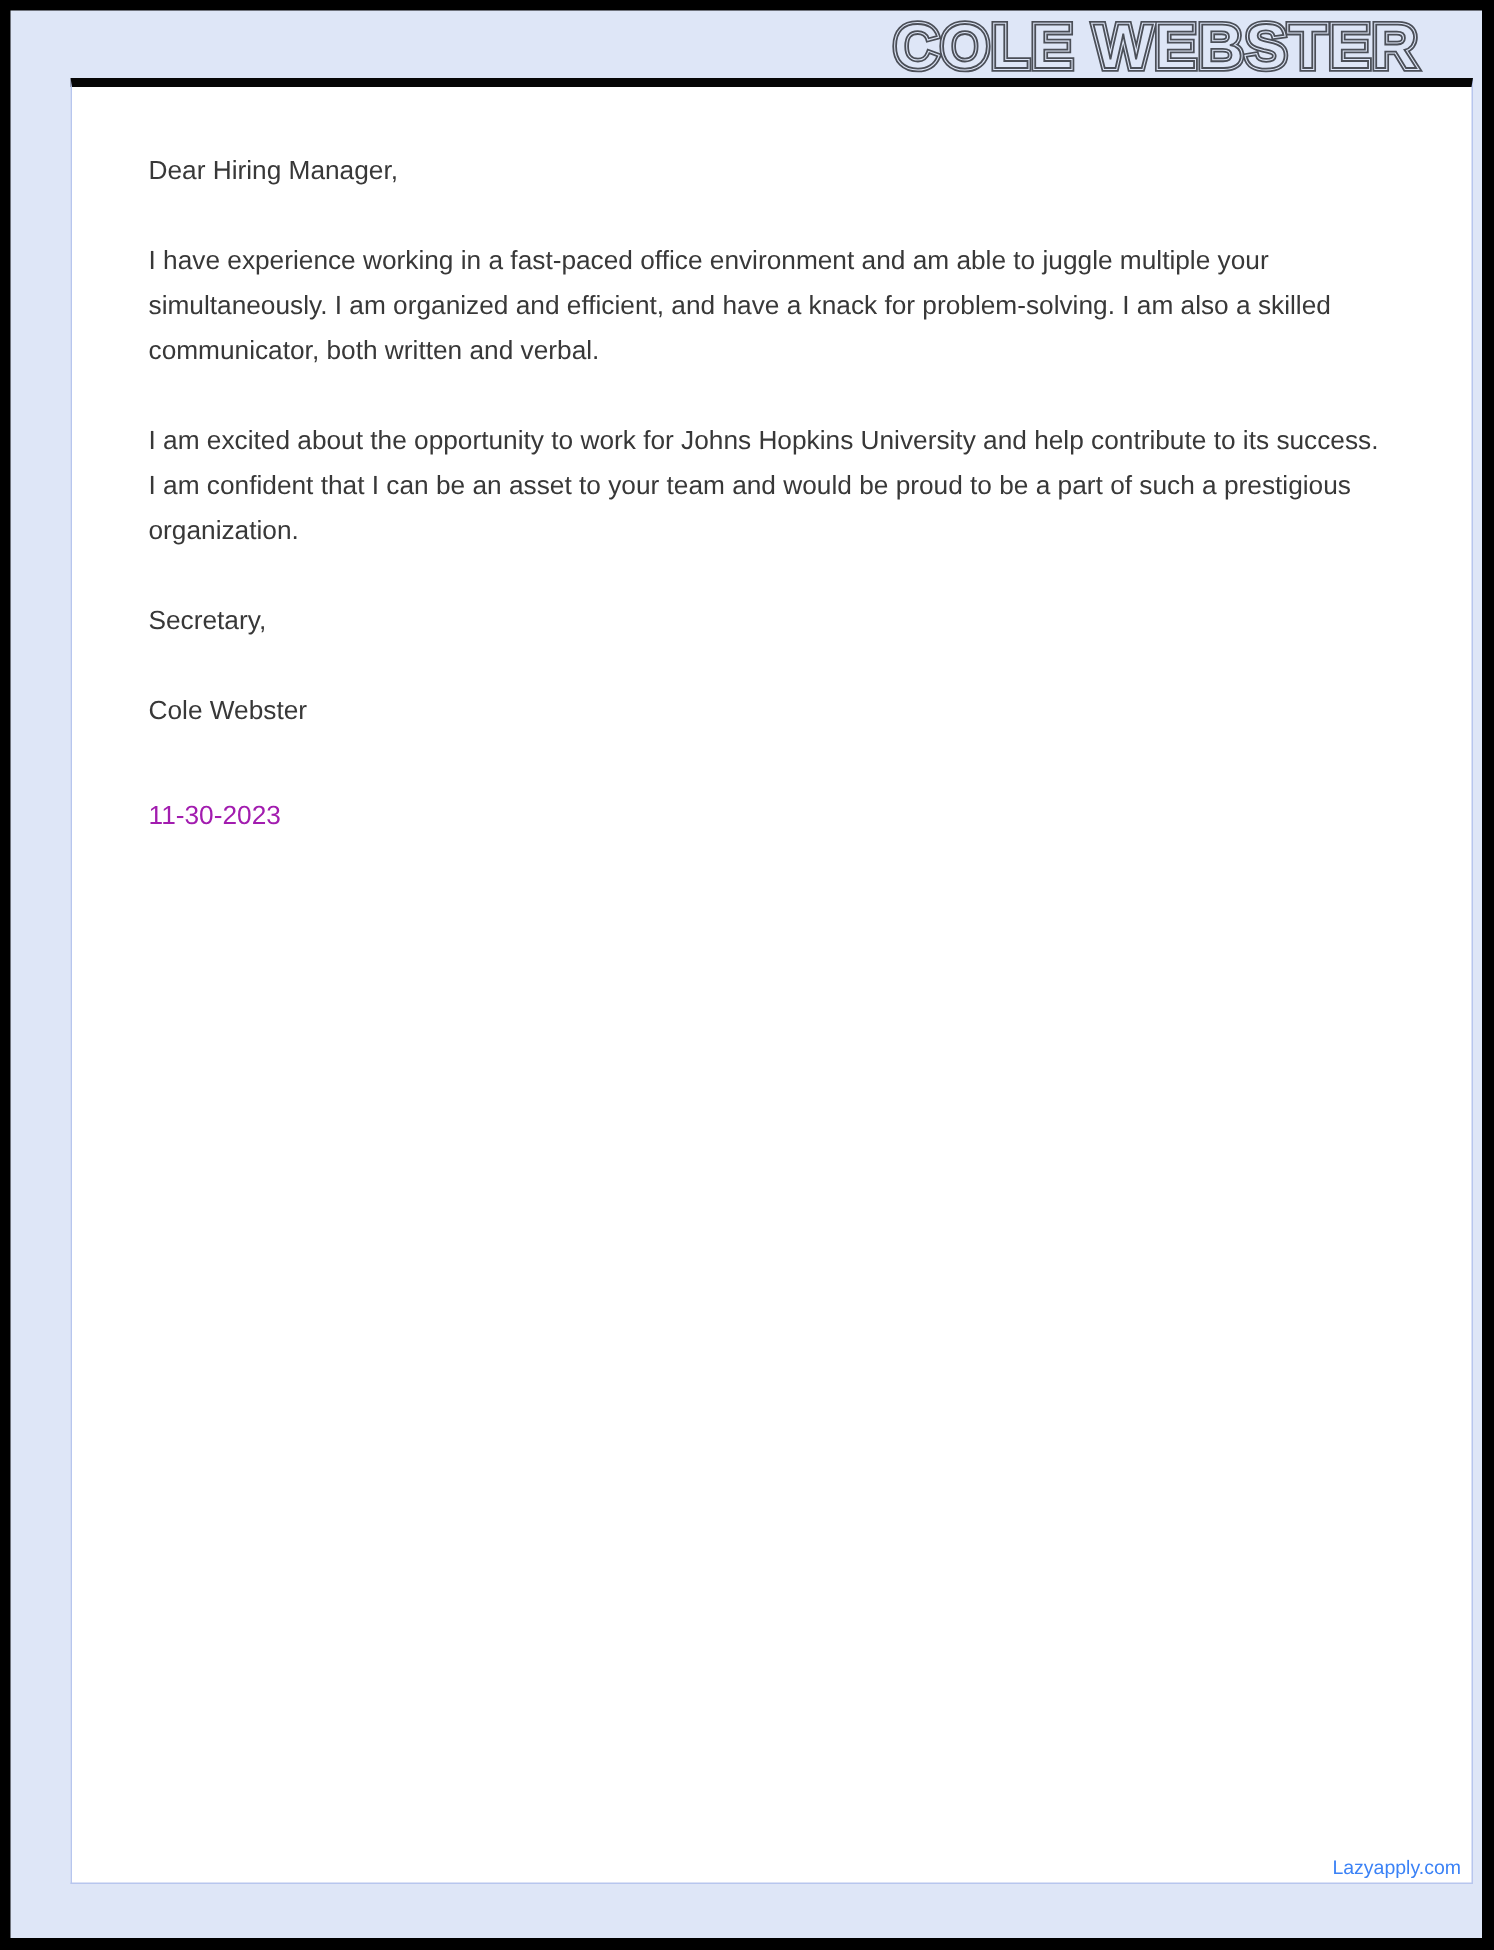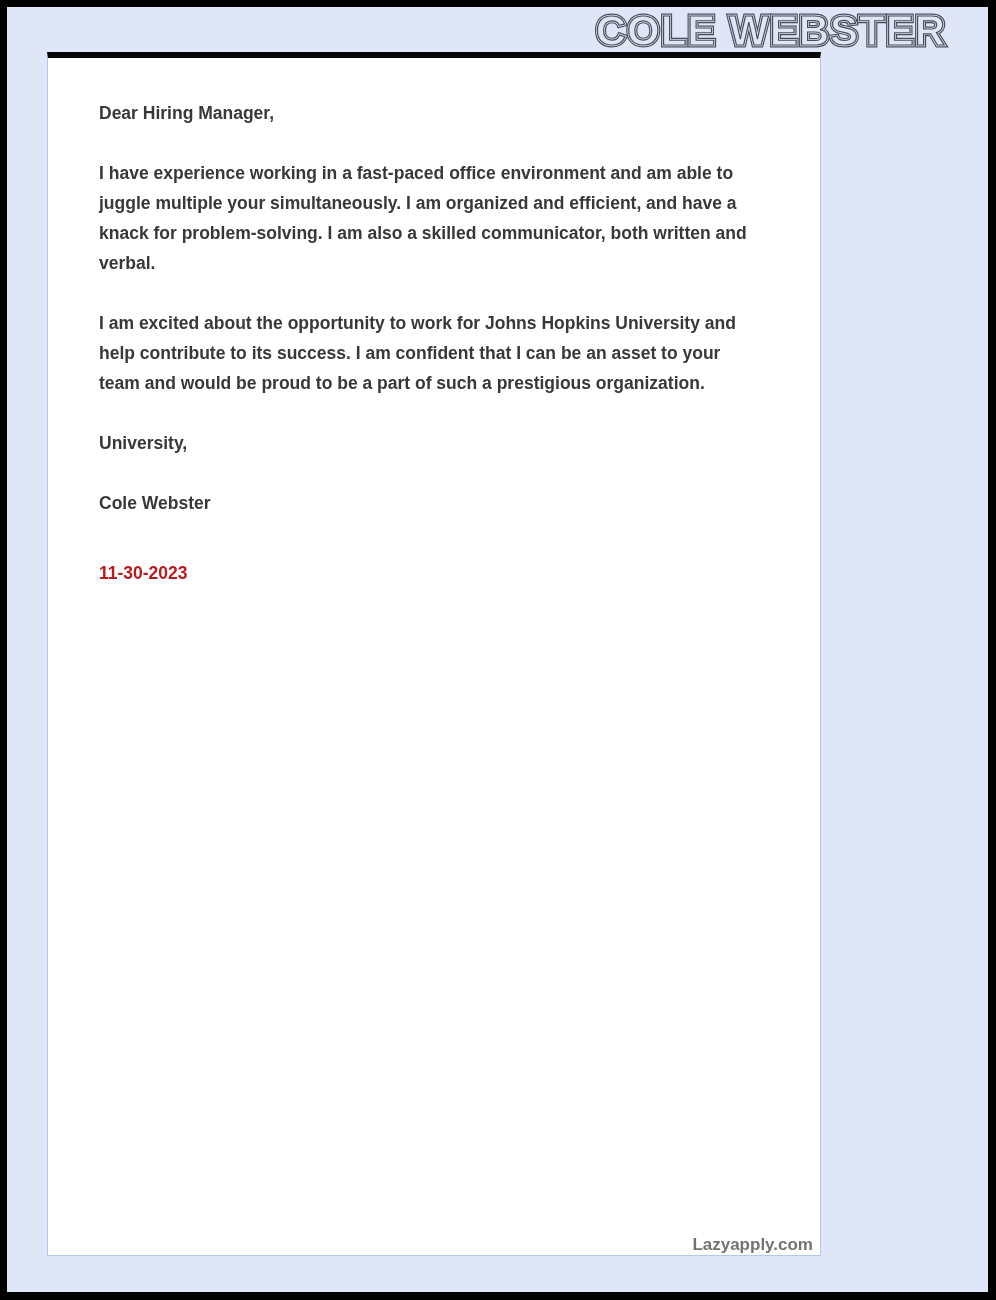--- a/index.html
+++ b/index.html
@@ -55,67 +55,66 @@
   }
   @supports not (-webkit-text-stroke: 1px black) {
     .hdr-l1, .hdr-l2 { display: none; }
     .hdr-l3 { color: #4b4f58; }
   }
   
   .page {
     position: absolute;
     left: 47px;
     top: 52px;
-    width: 774px;
+    width: 935px;
     height: 1204px;
     background: #ffffff;
     border: 1px solid #b7c6ee;
     border-top: 6px solid #060606;
     box-sizing: border-box;
-    font-weight: bold;
   }
   .page-inner {
     padding: 40px 60px 0 51px;
     color: #383838;
     font-size: 17.5px;
     line-height: 30px;
   }
   .page-inner p {
     margin: 0 0 30px 0;
   }
   .date-line {
     margin: 10px 0 0 0 !important;
-    color: #b91c1c;
+    color: #a21caf;
     text-decoration: none;
     display: inline-block;
     cursor: pointer;
   }
   .brand {
     position: absolute;
     right: 7px;
     bottom: 1px;
-    font-size: 17px;
-    color: #737373;
+    font-size: 13px;
+    color: #3b82f6;
     line-height: 18px;
   }
 </style>
 </head>
 <body>
 
 <div class="backdrop"></div>
 
 <div class="header-name">
   <span class="layer hdr-l1">COLE WEBSTER</span>
   <span class="layer hdr-l2">COLE WEBSTER</span>
   <span class="layer hdr-l3">COLE WEBSTER</span>
 </div>
 
 <div class="page">
   <div class="page-inner">
     <p>Dear Hiring Manager,</p>
     <p>I have experience working in a fast-paced office environment and am able to juggle multiple your simultaneously. I am organized and efficient, and have a knack for problem-solving. I am also a skilled communicator, both written and verbal.</p>
     <p>I am excited about the opportunity to work for Johns Hopkins University and help contribute to its success. I am confident that I can be an asset to your team and would be proud to be a part of such a prestigious organization.</p>
-    <p>University,</p>
+    <p>Secretary,</p>
     <p>Cole Webster</p>
     <a class="date-line">11-30-2023</a>
   </div>
   <div class="brand">Lazyapply.com</div>
 </div>
 
 </body></html>

